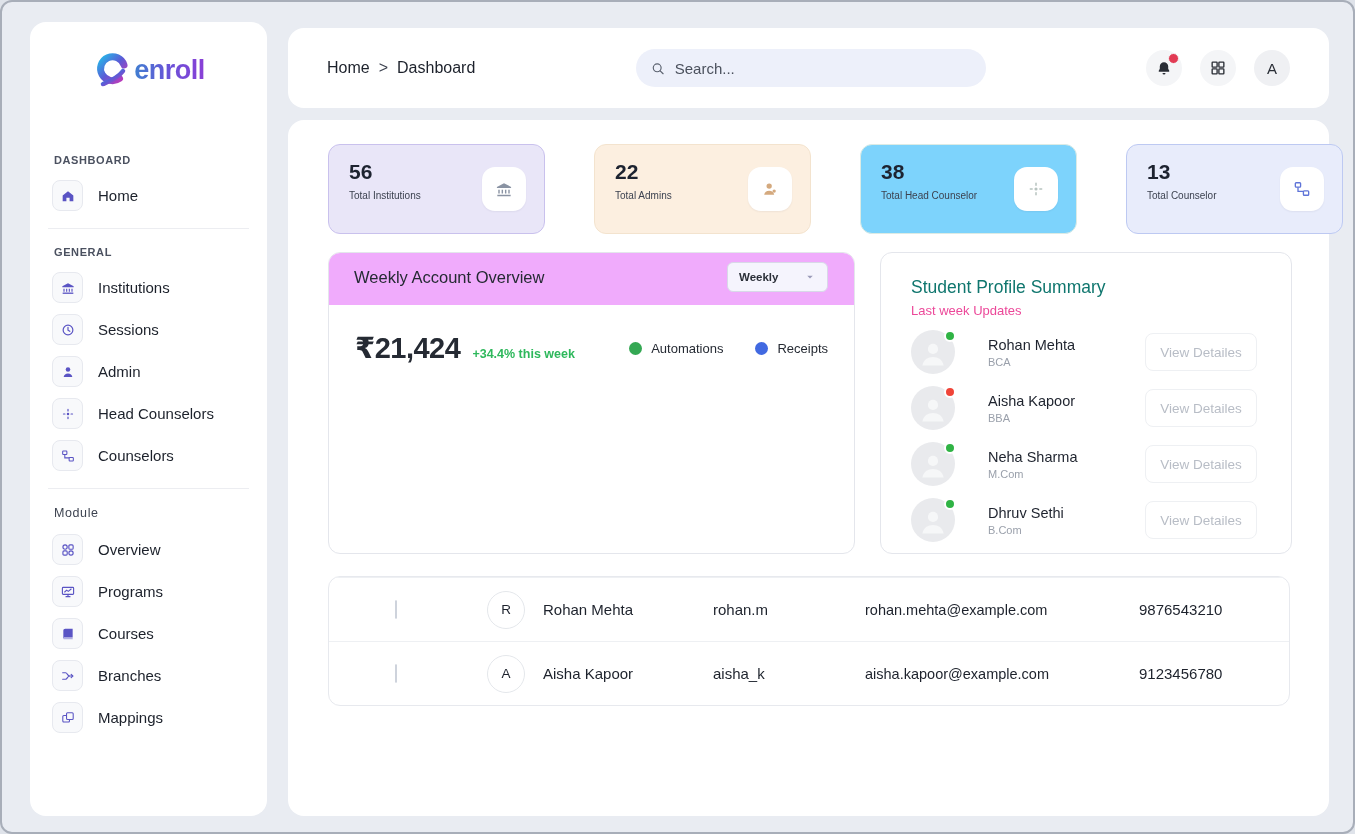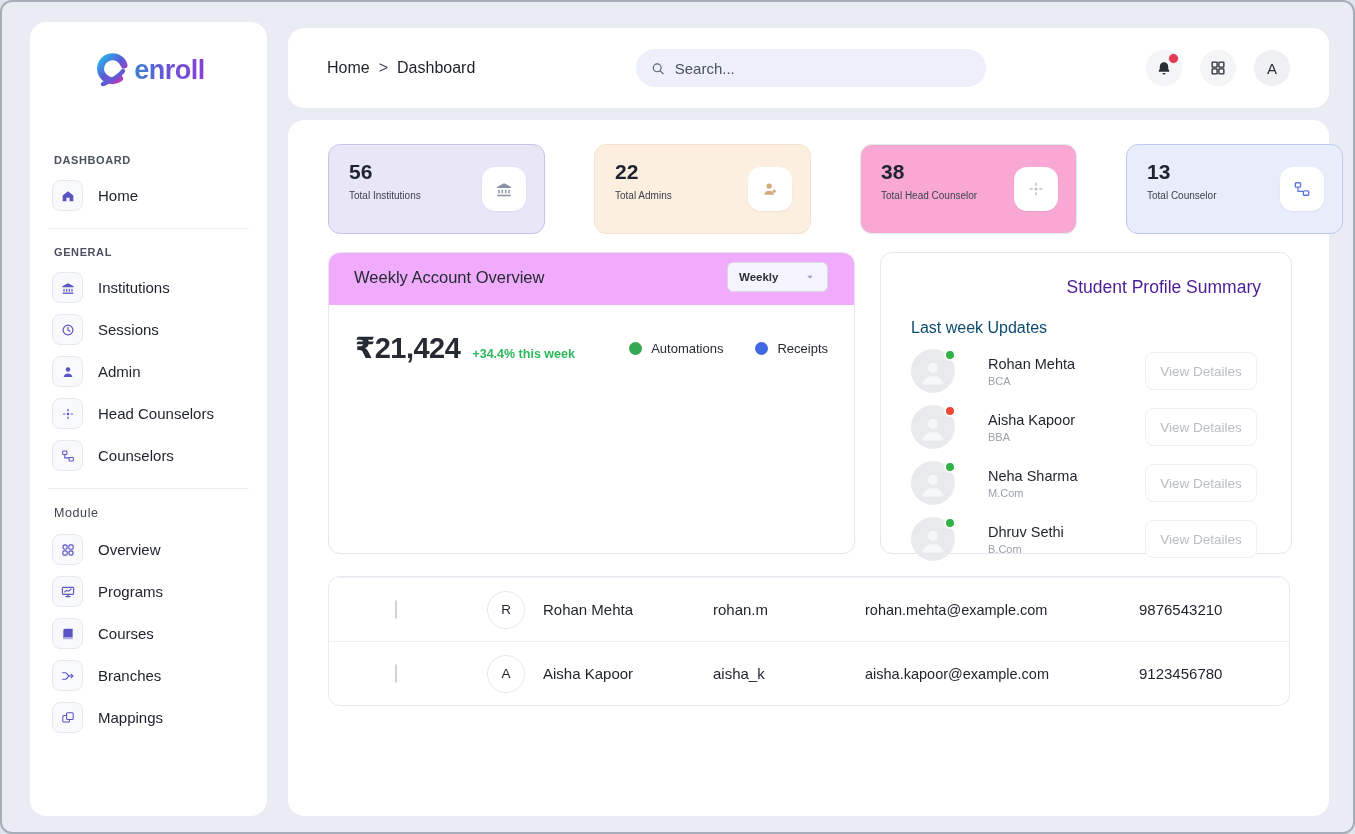--- a/index.html
+++ b/index.html
@@ -56,22 +56,22 @@
   .amount { font-size:29px; font-weight:bold; color:#252a33; letter-spacing:-0.5px; }
   .change { font-size:12.5px; font-weight:bold; }
   .legend { display:flex; gap:32px; margin-top:10px; }
   .legend-item { display:flex; align-items:center; gap:9px; }
   .legend-dot { width:13px; height:13px; border-radius:50%; }
   .legend-lbl { font-size:13px; color:#252a33; }
   .chart-area { height:170px; }
 
   
   .student-card { position:absolute; left:592px; top:132px; width:412px; height:302px; border:1px solid #e4e6ec; border-radius:12px; background:#fff; padding:24px 30px; }
-  .student-title { font-size:17.5px; color:#4c1d95; font-weight:500;text-align:right; }
-  .student-sub { font-size:16px; color:#0c4a6e; margin-top:21px; }
+  .student-title { font-size:17.5px; color:#0f766e; font-weight:500; }
+  .student-sub { font-size:13px; color:#ec4899; margin-top:5px; }
   .student-row { display:flex; align-items:center; margin-top:12px; height:44px; }
   .s-avatar { position:relative; width:44px; height:44px; flex:0 0 44px; }
   .s-avatar .circ { width:44px; height:44px; border-radius:50%; background:#e9eaed; overflow:hidden; display:flex; align-items:center; justify-content:center; }
   .s-avatar svg { width:34px; height:34px; }
   .s-status { position:absolute; top:0px; right:-1px; width:12px; height:12px; border-radius:50%; border:2px solid #fff; }
   .s-info { margin-left:33px; flex:1; }
   .s-name { font-size:14.5px; color:#1e232e; font-weight:500; }
   .s-prog { font-size:11px; color:#9aa0ab; margin-top:3px; }
   .view-btn { width:112px; height:38px; border:1px solid #eef0f3; background:#fff; border-radius:8px; font-size:13.5px; color:#b8bdc6; font-family:inherit; cursor:pointer; margin-right:4px; }
 
@@ -275,21 +275,21 @@
         <div class="stat-value">22</div>
         <div class="stat-label">Total Admins</div>
         <div class="stat-ic" style="color: rgb(212, 169, 126);">
           <svg viewBox="0 0 24 24">
               <circle cx="11" cy="8.5" r="3.2" fill="currentColor"></circle>
               <path d="M5 19c.5-3.4 2.8-5 6-5s5.5 1.6 6 5z" fill="currentColor"></path>
               <circle cx="17" cy="14.5" r="2" fill="currentColor"></circle>
             </svg>
         </div>
       </div>
-      <div class="stat-card" style="background-color: #f9a8d4; border-color: rgb(220, 235, 229);">
+      <div class="stat-card" style="background-color: #7dd3fc; border-color: rgb(220, 235, 229);">
         <div class="stat-value">38</div>
         <div class="stat-label">Total Head Counselor</div>
         <div class="stat-ic" style="color: rgb(183, 195, 191);">
           <svg viewBox="0 0 24 24" fill="none" stroke="currentColor" stroke-width="1.8" stroke-linecap="round">
               <circle cx="12" cy="12" r="1.9" fill="currentColor" stroke="none"></circle>
               <path d="M12 5.2v2.2M12 16.6v2.2M5.2 12h2.2M16.6 12h2.2"></path>
             </svg>
         </div>
       </div>
       <div class="stat-card" style="background-color: rgb(232, 236, 251); border-color: rgb(189, 201, 242);">

